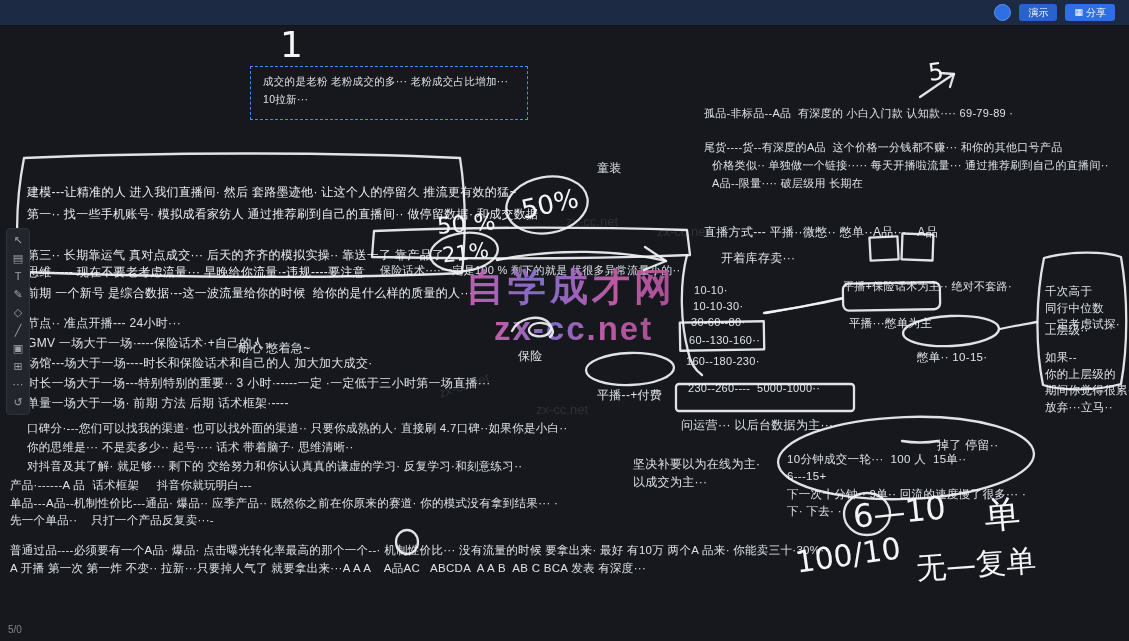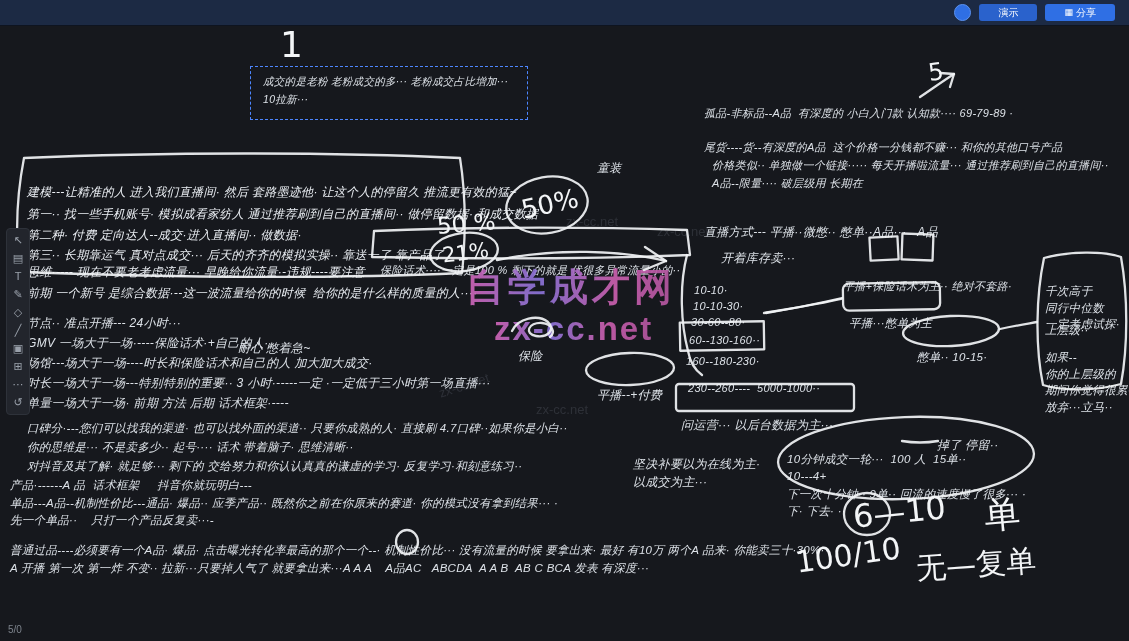--- a/index.html
+++ b/index.html
@@ -2,27 +2,27 @@
 <html><head>
 <meta charset="utf-8">
 <style>
   html,body{margin:0;padding:0;width:1129px;height:641px;overflow:hidden;background:#16181d;
     font-family:"Liberation Sans","DejaVu Sans",sans-serif;}
   
   .topbar{position:absolute;left:0;top:0;width:1129px;height:26px;background:#1c2a44;
     border-bottom:1px solid #0e1420;display:flex;align-items:center;justify-content:flex-end;gap:8px;
     padding-right:14px;box-sizing:border-box;z-index:40;}
   .avatar{width:15px;height:15px;border-radius:50%;background:#2f6fe4;border:1px solid #5b92f0;}
-  .tb-btn{background:#2f6fe4;color:#fff;font-size:10px;line-height:15px;padding:1px 19px;border-radius:3px;
+  .tb-btn{background:#2f6fe4;color:#fff;font-size:10px;line-height:15px;padding:1px 9px;border-radius:3px;
     display:flex;align-items:center;gap:3px;cursor:pointer;}
   .tb-btn.alt{background:#2a62cc;}
   .tb-ico{font-size:9px;}
   
   .canvas{position:absolute;left:0;top:26px;width:1129px;height:615px;background:#16181d;}
-  .t{position:absolute;white-space:pre;color:#dde2e8;font-size:12px;letter-spacing:.3px;font-style:italic;}
+  .t{position:absolute;white-space:pre;color:#dde2e8;font-size:12px;letter-spacing:.3px;}
   .bright{color:#eaeef3;font-weight:500;}
   .s11{font-size:11px;}
   .s115{font-size:11.5px;}
   
   .sel-box{position:absolute;left:250px;top:40px;width:276px;height:52px;border:1px dashed #4d86ff;}
   
   .wm{position:absolute;color:rgba(165,175,190,0.16);font-size:13px;white-space:pre;}
   .wm-main{position:absolute;font-weight:bold;letter-spacing:4px;
     background:linear-gradient(90deg,#cf63b4 0%,#8a74d8 35%,#c95fae 70%,#b2559f 100%);
     -webkit-background-clip:text;background-clip:text;color:transparent;opacity:.92;white-space:pre;}
@@ -60,21 +60,20 @@
 
   <div class="t" style="left:597px;top:134px">童装</div>
 
   <div class="t s11" style="left:704px;top:80px">孤品-非标品--A品  有深度的 小白入门款 认知款···· 69-79-89 ·</div>
   <div class="t s11" style="left:704px;top:114px">尾货----货--有深度的A品  这个价格一分钱都不赚··· 和你的其他口号产品</div>
   <div class="t s11" style="left:712px;top:132px">价格类似·· 单独做一个链接····· 每天开播啦流量··· 通过推荐刷到自己的直播间··</div>
   <div class="t s11" style="left:712px;top:150px">A品--限量···· 破层级用 长期在</div>
 
   <div class="t bright" style="left:27px;top:158px">建模---让精准的人 进入我们直播间· 然后 套路墨迹他· 让这个人的停留久 推流更有效的猛~</div>
   <div class="t bright" style="left:27px;top:180px">第一·· 找一些手机账号· 模拟成看家纺人 通过推荐刷到自己的直播间·· 做停留数据· 和成交数据</div>
-  <div class="t bright" style="left:27px;top:201px">第二种· 付费 定向达人--成交·进入直播间·· 做数据·</div>
   <div class="t bright" style="left:27px;top:221px">第三·· 长期靠运气 真对点成交··· 后天的齐齐的模拟实操·· 靠送一了 靠产品了</div>
   <div class="t bright" style="left:27px;top:238px">思维·---- 现在不要老考虑流量··· 早晚给你流量·-违规----要注意</div>
   <div class="t bright" style="left:27px;top:259px">前期 一个新号 是综合数据·--这一波流量给你的时候  给你的是什么样的质量的人····</div>
   <div class="t s11" style="left:380px;top:237px">保险话术····一定是100 % 剩下的就是 优很多异常流量小的··</div>
 
   <div class="t" style="left:27px;top:289px">节点·· 准点开播--- 24小时···</div>
   <div class="t" style="left:27px;top:309px">GMV 一场大于一场·----保险话术·+自己的人·</div>
   <div class="t" style="left:27px;top:329px">场馆---场大于一场----时长和保险话术和自己的人 加大加大成交·</div>
   <div class="t" style="left:27px;top:349px">时长一场大于一场---特别特别的重要·· 3 小时·-----一定 ·一定低于三小时第一场直播···</div>
   <div class="t" style="left:27px;top:369px">单量一场大于一场· 前期 方法 后期 话术框架·----</div>
@@ -106,21 +105,21 @@
   <div class="t s11" style="left:686px;top:329px">160--180-230·</div>
   <div class="t s11" style="left:688px;top:356px">230--260----</div>
   <div class="t s11" style="left:757px;top:356px">5000-1000··</div>
 
   <div class="t" style="left:597px;top:361px">平播--+付费</div>
   <div class="t" style="left:681px;top:391px">问运营··· 以后台数据为主···</div>
   <div class="t" style="left:633px;top:430px">坚决补要以为在线为主·</div>
   <div class="t" style="left:633px;top:448px">以成交为主···</div>
 
   <div class="t s115" style="left:787px;top:426px">10分钟成交一轮···  100 人  15单··</div>
-  <div class="t s115" style="left:787px;top:444px">10---4+</div>
+  <div class="t s115" style="left:787px;top:444px">6---15+</div>
   <div class="t s115" style="left:787px;top:461px">下一次十分钟·· 9单·· 回流的速度慢了很多··· ·</div>
   <div class="t s115" style="left:787px;top:478px">下· 下去· ··</div>
 
   <div class="t s115" style="left:1045px;top:258px">千次高于</div>
   <div class="t s115" style="left:1045px;top:275px">同行中位数</div>
   <div class="t s115" style="left:1045px;top:291px">一定考虑试探·</div>
   <div class="t s115" style="left:1045px;top:297px">上层级··</div>
   <div class="t s115" style="left:1045px;top:324px">如果--</div>
   <div class="t s115" style="left:1045px;top:341px">你的上层级的</div>
   <div class="t s115" style="left:1045px;top:357px">期间你觉得很累·</div>

